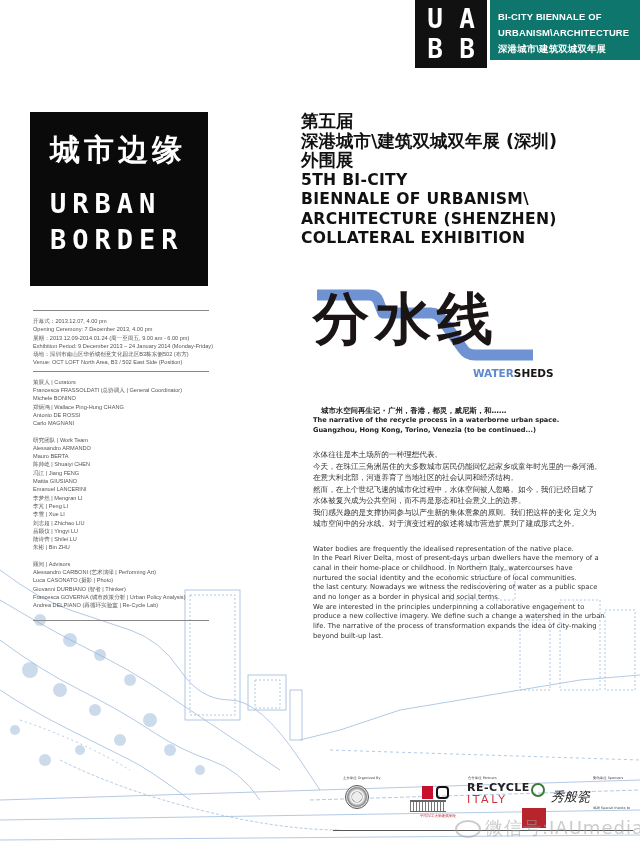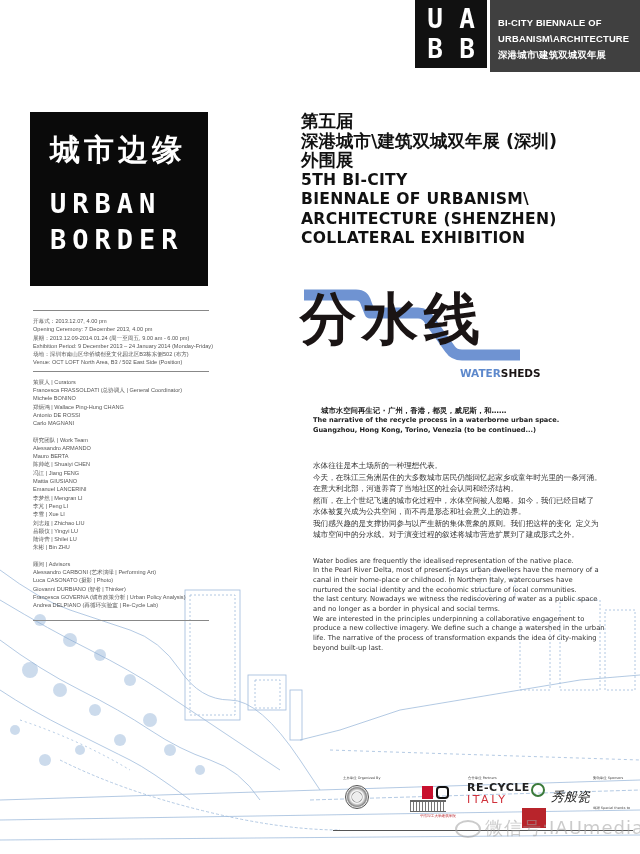--- a/index.html
+++ b/index.html
@@ -6,51 +6,51 @@
     html, body { width: 640px; height: 854px; overflow: hidden; background: #ffffff; }
     body { position: relative; font-family: "DejaVu Sans", sans-serif; color: #1a1a1a; }
 
     
     .skyline { position: absolute; left: 0; top: 560px; width: 640px; height: 294px; z-index: 0; }
 
     
     .uabb { position: absolute; left: 415px; top: 0; width: 225px; height: 70px; display: flex; z-index: 2; }
     .uabb-mark { width: 72px; height: 68px; background: #111; display: grid; grid-template-columns: 1fr 1fr; grid-template-rows: 1fr 1fr; padding: 6px 8px; gap: 4px 8px; }
     .uabb-mark span { color: #fff; font-family: "DejaVu Sans Mono", monospace; font-weight: bold; font-size: 26px; line-height: 26px; text-align: center; }
-    .uabb-text { flex: 1; margin-left: 3px; height: 72px; background: #404040; color: #fff; padding: 15px 0 0 8px; }
+    .uabb-text { flex: 1; margin-left: 3px; height: 60px; background: #0f766e; color: #fff; padding: 9px 0 0 8px; }
     .uabb-text div { font-family: "Liberation Sans", sans-serif; font-weight: bold; font-size: 9.4px; line-height: 16px; letter-spacing: 0.2px; white-space: nowrap; }
 
     
     .ub { position: absolute; left: 30px; top: 112px; width: 178px; height: 174px; background: #0a0a0a; z-index: 2; padding: 18px 12px 0 20px; }
     .ub-cn { color: #fff; font-family: "DejaVu Sans Mono", monospace; font-weight: bold; font-size: 30px; letter-spacing: 4px; line-height: 40px; }
     .ub-en { color: #fff; font-family: "DejaVu Sans Mono", monospace; font-weight: bold; font-size: 27px; letter-spacing: 6px; line-height: 36px; margin-top: 16px; }
 
     
     .left-info { position: absolute; left: 33px; top: 306px; width: 180px; z-index: 2; color: #555; font-family: "Liberation Sans", sans-serif; font-size: 5.6px; line-height: 8.3px; }
     .rule { height: 1px; background: #888; width: 176px; margin: 4px 0 6px 0; }
     .left-info .gap { height: 8px; }
     .left-info p { white-space: nowrap; }
 
     
     .title-block { position: absolute; left: 301px; top: 112px; z-index: 2; }
     .title-cn { font-family: "DejaVu Sans", sans-serif; font-weight: bold; font-size: 17.5px; line-height: 19.5px; color: #111; white-space: nowrap; }
     .title-en { font-family: "DejaVu Sans", sans-serif; font-weight: bold; font-size: 15.6px; line-height: 19.5px; color: #111; white-space: nowrap; letter-spacing: 0.3px; }
 
     
-    .ws { position: absolute; left: 300px; top: 283px; width: 220px; height: 95px; z-index: 2; }
+    .ws { position: absolute; left: 313px; top: 283px; width: 220px; height: 95px; z-index: 2; }
     .ws-chars { position: absolute; left: 0; top: 6px; font-family: "DejaVu Sans", sans-serif; font-weight: bold; font-size: 56px; line-height: 60px; color: #1a1414; letter-spacing: 6px; white-space: nowrap; }
     .ws-label { position: absolute; left: 160px; top: 84px; font-family: "DejaVu Sans", sans-serif; font-weight: bold; font-size: 10.5px; line-height: 12px; white-space: nowrap; }
     .ws-label .blue { color: #5e89cc; }
     .ws-label .dark { color: #1a1414; }
 
     
     .rt { position: absolute; left: 313px; top: 405px; width: 320px; z-index: 2; color: #222; }
     .rt-sub-cn { font-weight: bold; font-size: 7.4px; line-height: 11px; white-space: nowrap; padding-left: 8px; }
     .rt-sub-en { font-family: "DejaVu Sans", sans-serif; font-weight: bold; font-size: 6.6px; line-height: 9.5px; white-space: nowrap; }
-    .rt-cn { margin-top: 26px; font-size: 7.6px; line-height: 11.5px; color: #333; font-family: Liberation Mono, monospace; }
+    .rt-cn { margin-top: 14px; font-size: 7.6px; line-height: 11.5px; color: #333; }
     .rt-cn p { white-space: nowrap; }
     .rt-en { margin-top: 15px; font-family: "DejaVu Sans", sans-serif; font-size: 6.8px; line-height: 9.7px; color: #333; }
     .rt-en p { white-space: nowrap; }
 
     
     .sponsors { position: absolute; left: 310px; top: 768px; width: 330px; height: 70px; z-index: 3; }
     .sp-label { position: absolute; font-size: 3.4px; color: #444; white-space: nowrap; }
     .seal { position: absolute; left: 35px; top: 17px; width: 24px; height: 24px; border: 1px solid #555; border-radius: 50%; background: radial-gradient(circle, #eee 30%, #999 32%, #fff 40%, #888 60%, #fff 70%); }
     .red-sq { position: absolute; width: 11px; height: 13px; background: #c8102e; }
     .sp-recycle { position: absolute; left: 157px; top: 14px; font-family: "DejaVu Sans", sans-serif; font-weight: bold; font-size: 11px; line-height: 11px; color: #222; letter-spacing: 0.5px; white-space: nowrap; }

